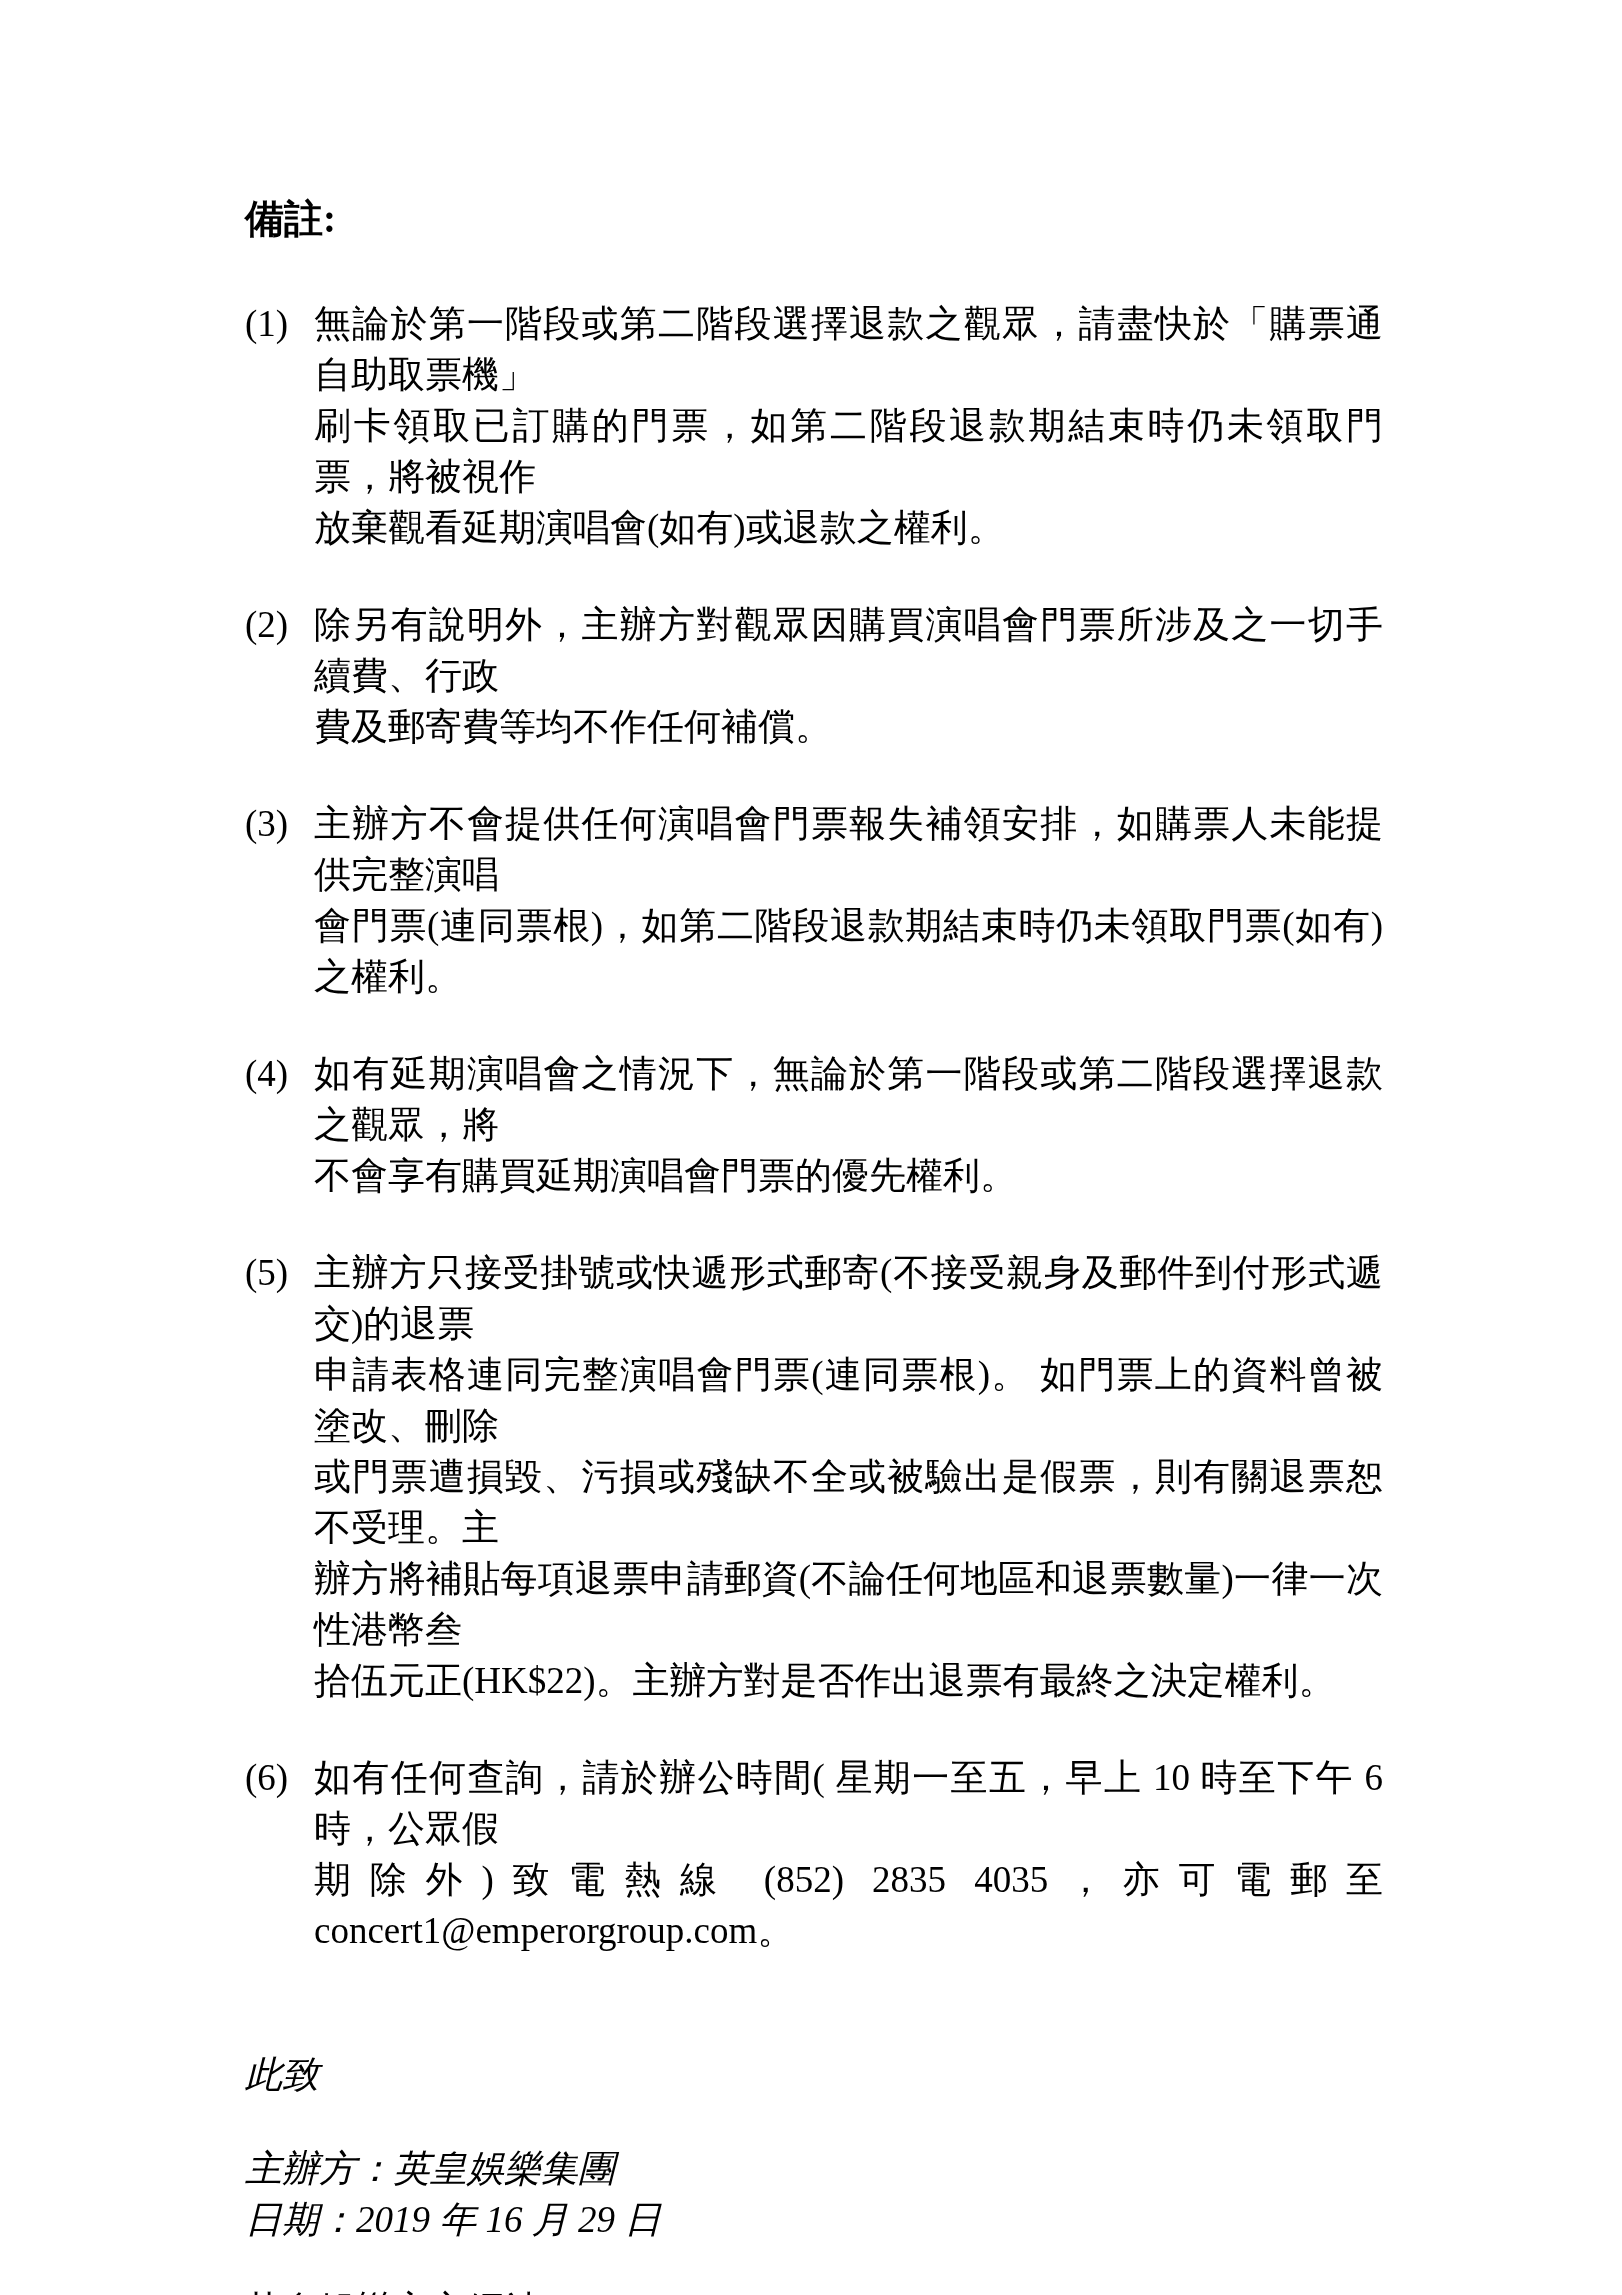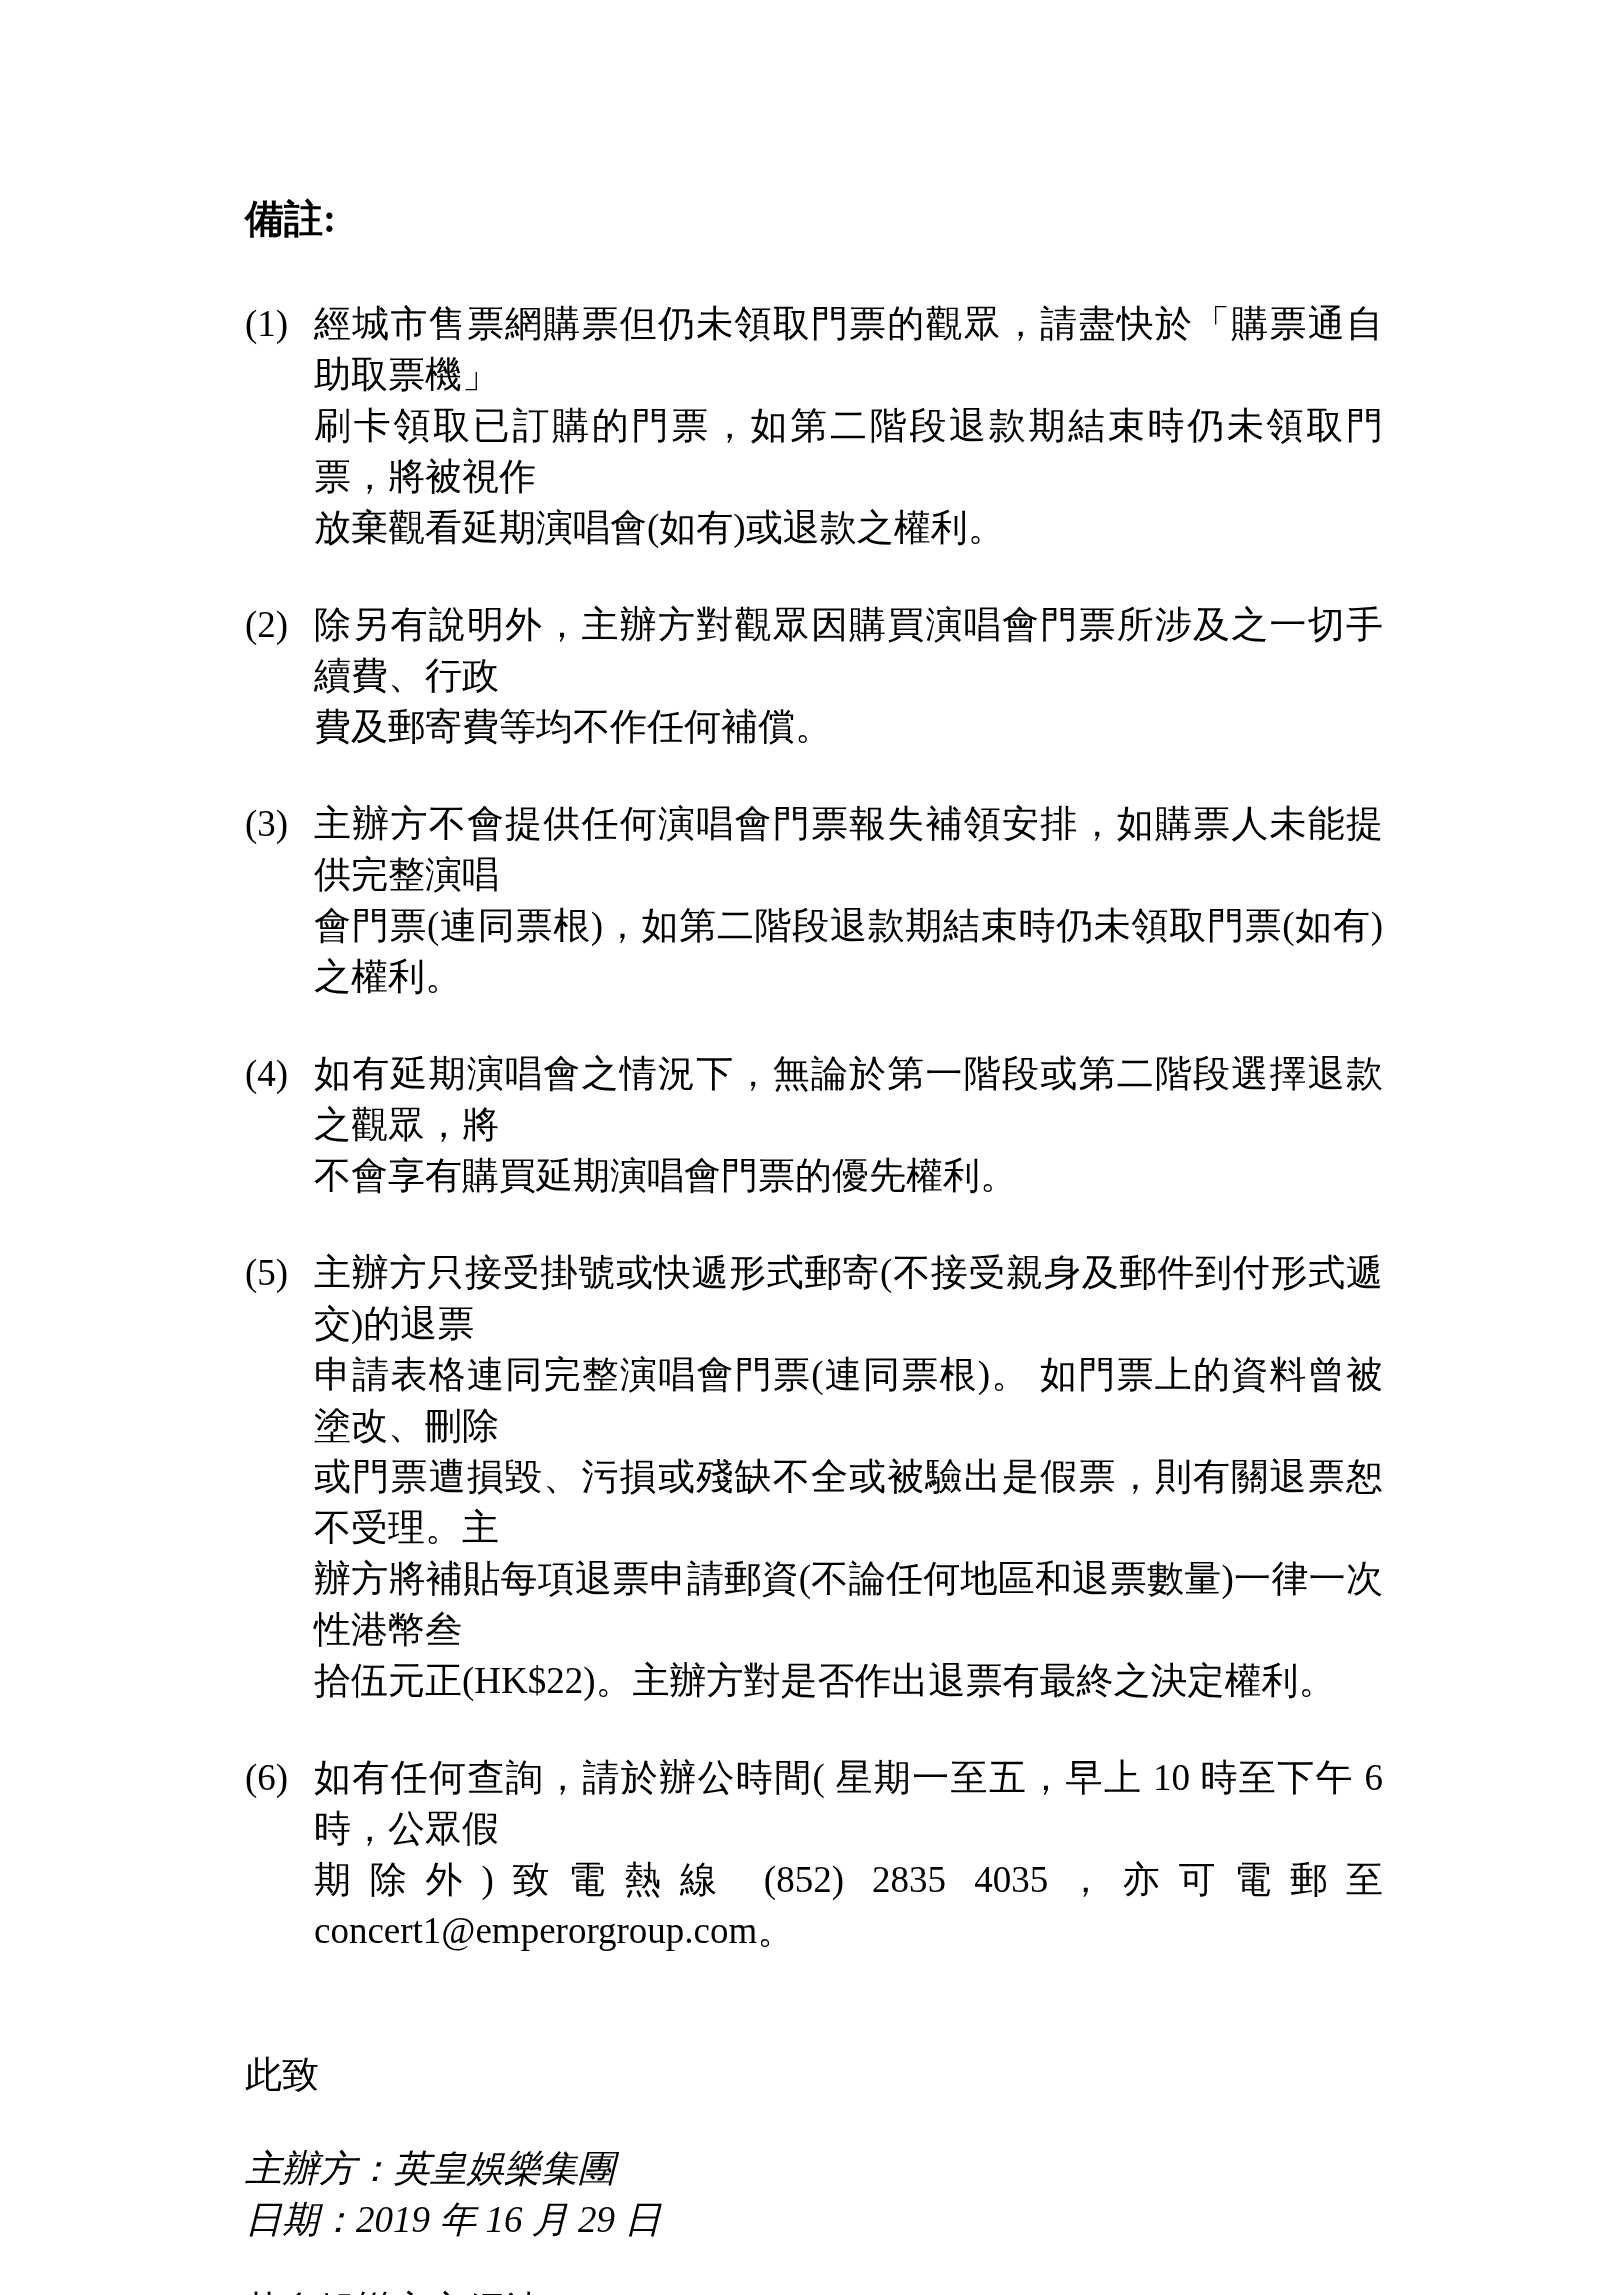--- a/index.html
+++ b/index.html
@@ -42,20 +42,21 @@
     flex: 1 1 auto;
     font-size: 37px;
     line-height: 51px;
     white-space: pre-line;
     text-align: justify;
   }
   .closing {
     font-size: 37px;
     line-height: 51px;
     margin: 93px 0 0 0;
+    font-style: italic;
   }
   .sig-block {
     font-size: 37px;
     line-height: 51px;
     margin: 43px 0 0 0;
   }
   .sig-block p { margin: 0; font-style: italic; }
   .links-block {
     font-size: 37px;
     line-height: 54px;
@@ -71,21 +72,21 @@
 </head>
 <body>
 
 <div class="page">
 
   <p class="title">備註:</p>
 
   <ol class="notes">
     <li>
       <span class="note-num">(1)</span>
-      <span class="note-text">經城市售票網購票但仍未領取門票的觀眾，請盡快於「購票通自助取票機」
+      <span class="note-text">無論於第一階段或第二階段選擇退款之觀眾，請盡快於「購票通自助取票機」
 刷卡領取已訂購的門票，如第二階段退款期結束時仍未領取門票，將被視作
 放棄觀看延期演唱會(如有)或退款之權利。</span>
     </li>
     <li>
       <span class="note-num">(2)</span>
       <span class="note-text">除另有說明外，主辦方對觀眾因購買演唱會門票所涉及之一切手續費、行政
 費及郵寄費等均不作任何補償。</span>
     </li>
     <li>
       <span class="note-num">(3)</span>

